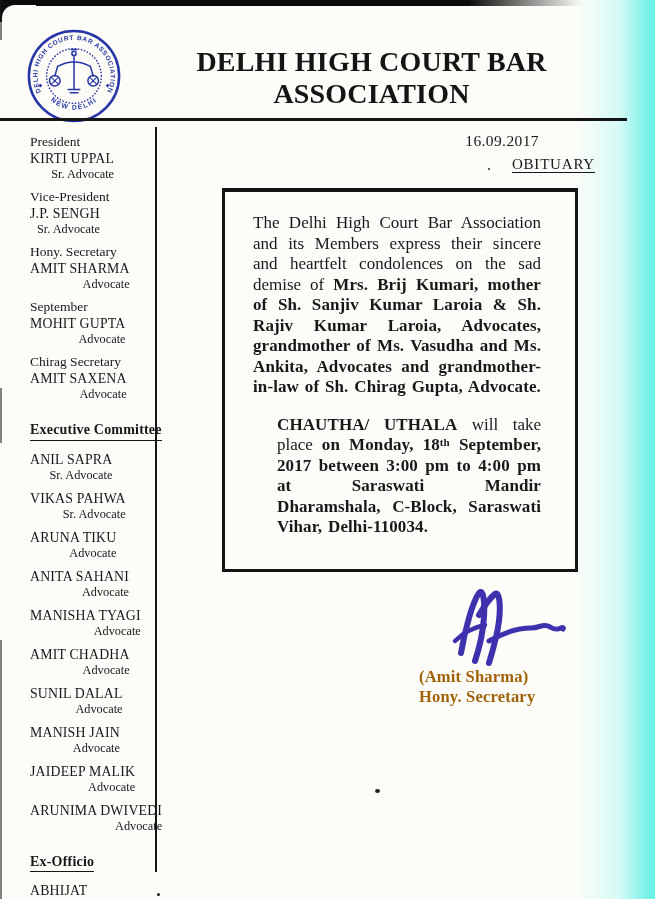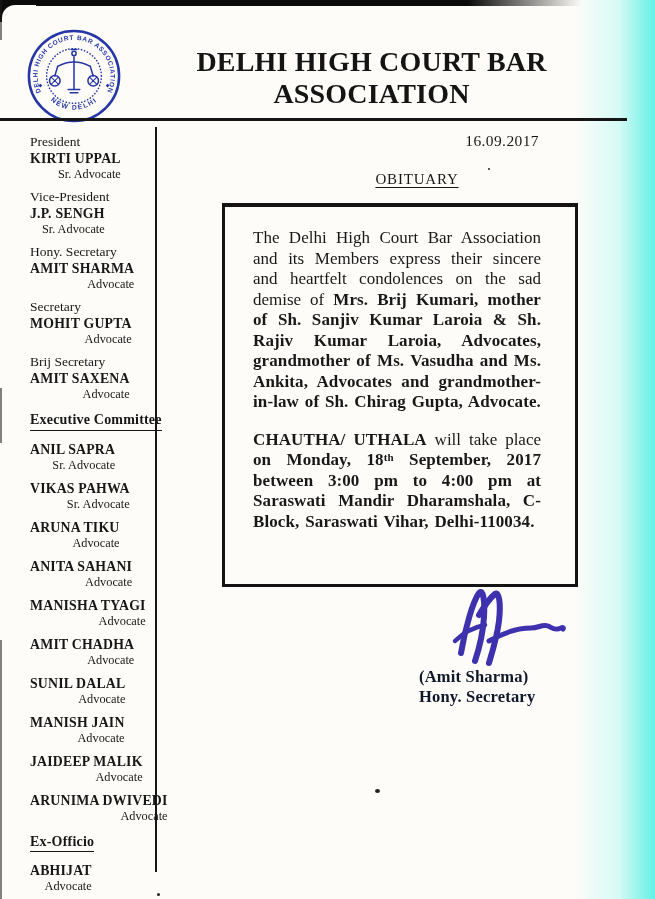--- a/index.html
+++ b/index.html
@@ -23,44 +23,44 @@
   .head-text { flex:1; text-align:center; padding:20px 40px 0 6px; }
   .org-title { font-size:28px; font-weight:bold; letter-spacing:0.2px; color:#141414; }
   .org-addr { margin-top:7px; font-size:14px; font-weight:bold; letter-spacing:0.2px; color:#1b1b1b; }
   .h-rule { position:absolute; top:118px; left:0; width:627px; height:3px; background:#151515; }
   .v-rule { position:absolute; left:155px; top:127px; width:2px; height:745px; background:#161616; }
 
   
   .sidebar { position:absolute; left:30px; top:134px; width:138px; }
   .s-label { font-size:13.5px; line-height:16px; }
   .s-nr { display:inline-block; min-width:10px; }
-  .s-name { font-weight:bold; font-size:13.8px; line-height:17px; letter-spacing:0.2px; white-space:nowrap; }
+  .s-name { font-weight:normal; font-size:13.8px; line-height:17px; letter-spacing:0.2px; white-space:nowrap; }
   .s-role { font-size:12.3px; line-height:14px; text-align:right; }
   .officer { margin-bottom:7px; }
   .c-entry { margin-bottom:7px; }
   .s-heading { display:inline-block; font-weight:bold; font-size:14px; line-height:17px;
-    border-bottom:1.5px solid #151515; padding-bottom:1.5px; margin:2px 0 10px; letter-spacing:0.2px; }
+    border-bottom:1.5px solid #151515; padding-bottom:1.5px; margin:12px 0 10px; letter-spacing:0.2px; }
 
   
   .main { position:absolute; left:157px; top:126px; width:498px; height:773px; }
   .date-line { text-align:right; padding-right:116px; font-size:15.5px; line-height:18px; margin-top:6px; letter-spacing:0.4px; }
-  .obituary { width:356px; margin:20px 0 0 82px; text-align:center; font-size:15px; line-height:18px;
+  .obituary { width:356px; margin:5px 0 0 82px; text-align:right; font-size:15px; line-height:18px;
     letter-spacing:0.8px; text-decoration:underline; text-underline-offset:3px; }
   .notice-box { margin:15px 0 0 65px; width:356px; height:384px; border:3px solid #141414; border-top-width:4px;
     padding:21px 34px 15px 28px; }
   .notice-box p { font-size:17px; line-height:20.5px; text-align:justify; word-spacing:1.5px; color:#181818; }
-  .notice-box p + p { margin-top:17px; }
+  .notice-box p + p { margin-top:17px;margin-left:24px; }
   .notice-box .p3 { margin-top:24px; }
   .notice-box strong { letter-spacing:0.1px; }
   .notice-box sup { font-size:11px; line-height:0; vertical-align:4px; }
 
   
   .sig { position:absolute; left:262px; top:459px; }
   .sig svg { display:block; margin-left:22px; }
-  .sig-name, .sig-title { font-weight:bold; font-size:16.5px; line-height:20px; letter-spacing:0.2px; color:#0f172a; }
+  .sig-name, .sig-title { font-weight:bold; font-size:16.5px; line-height:20px; letter-spacing:0.2px; color:#a16207; }
 </style>
 </head>
 <body>
 
 <div class="page">
 
   <div class="corner-black"></div>
   <div class="top-band"></div>
   <div class="corner-white"></div>
   <div class="right-glow"></div>
@@ -120,26 +120,26 @@
       <div class="s-label">Vice-President</div>
       <div class="s-nr"><div class="s-name">J.P. SENGH</div>
       <div class="s-role">Sr. Advocate</div></div>
     </div>
     <div class="officer">
       <div class="s-label">Hony. Secretary</div>
       <div class="s-nr"><div class="s-name">AMIT SHARMA</div>
       <div class="s-role">Advocate</div></div>
     </div>
     <div class="officer">
-      <div class="s-label">Secretary</div>
+      <div class="s-label">September</div>
       <div class="s-nr"><div class="s-name">MOHIT GUPTA</div>
       <div class="s-role">Advocate</div></div>
     </div>
     <div class="officer">
-      <div class="s-label">Brij Secretary</div>
+      <div class="s-label">Chirag Secretary</div>
       <div class="s-nr"><div class="s-name">AMIT SAXENA</div>
       <div class="s-role">Advocate</div></div>
     </div>
 
     <div class="s-heading">Executive Committee</div>
 
     <div class="c-entry">
       <div class="s-nr"><div class="s-name">ANIL SAPRA</div>
       <div class="s-role">Sr. Advocate</div></div>
     </div>

